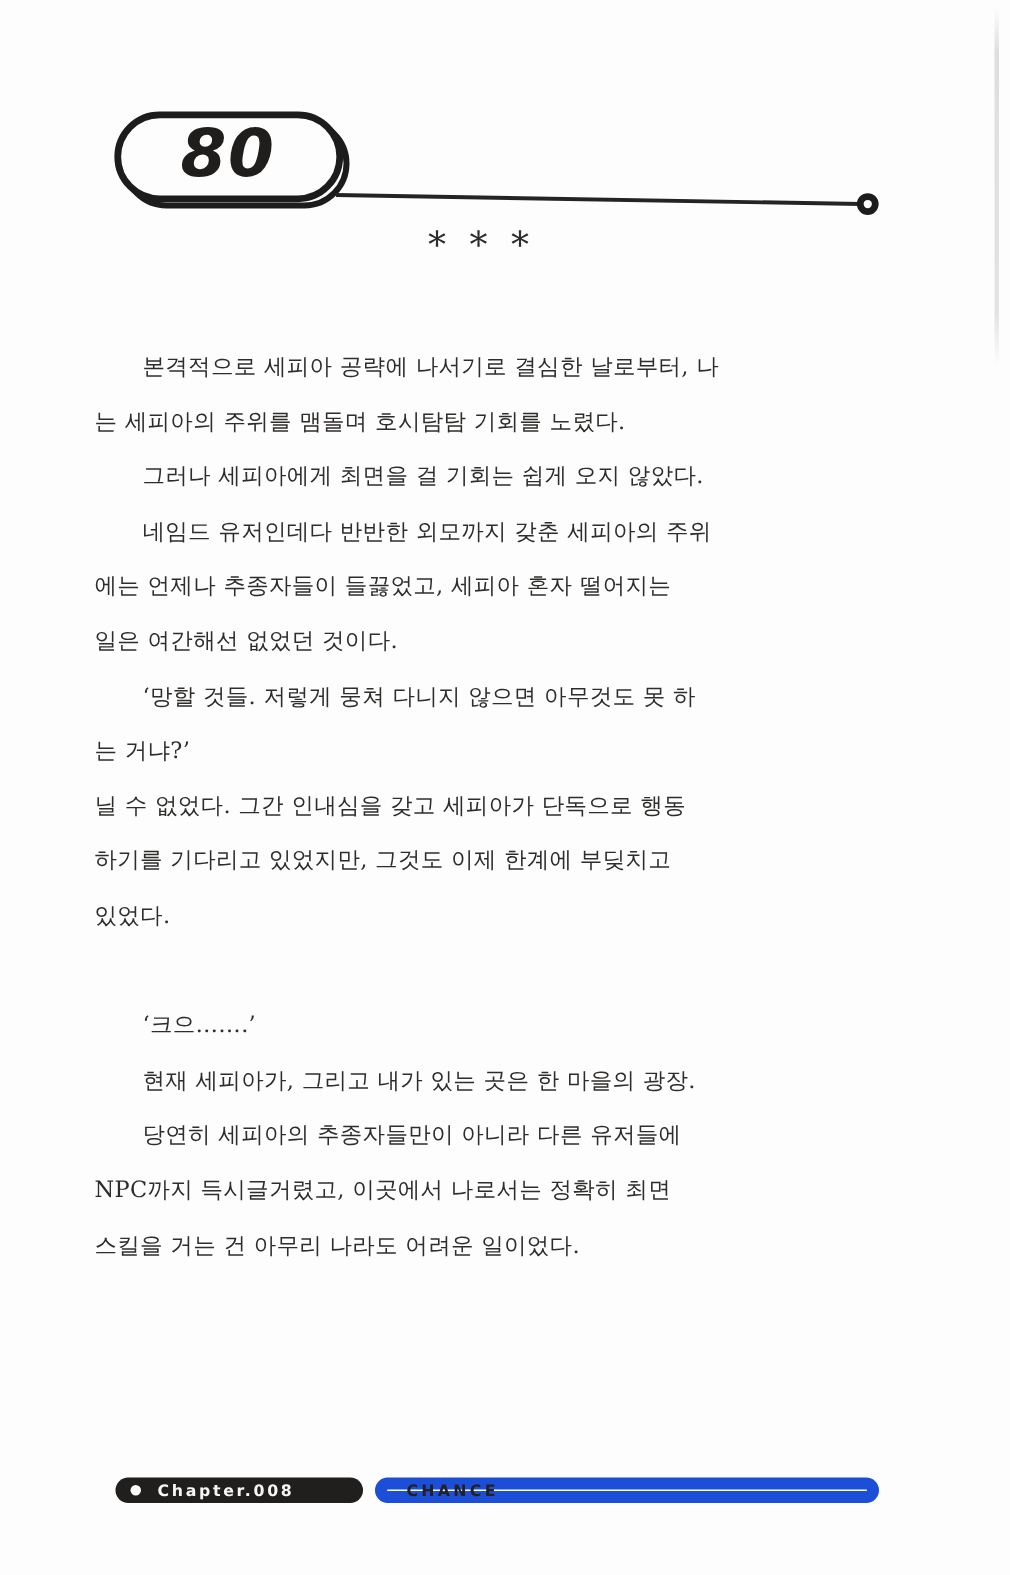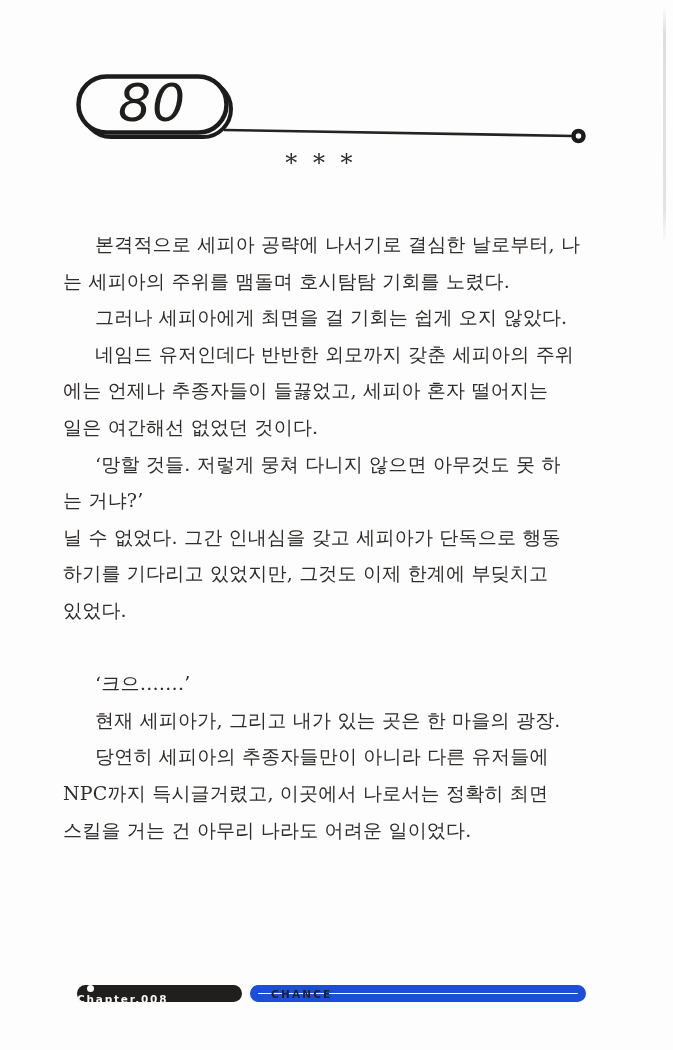--- a/index.html
+++ b/index.html
@@ -24,22 +24,22 @@
     left: 0; top: 0;
     width: 673px; height: 170px;
   }
   .page-number {
     position: absolute;
     left: 78px; top: 76px;
     width: 148px; height: 56px;
     line-height: 54px;
     text-align: center;
     font-family: "DejaVu Sans", "Liberation Sans", sans-serif;
-    font-size: 52px;
-    font-weight: normal;
+    font-size: 44px;
+    font-weight: bold;
     font-style: italic;
     color: #1f1e1c;
     letter-spacing: 1px;
   }
   
   .separator {
     position: absolute;
     left: 0; top: 148px;
     width: 642px;
     height: 30px;
@@ -52,41 +52,41 @@
   
   .body-text {
     position: absolute;
     left: 63px; top: 226px;
     width: 552px;
     color: #2e2d2b;
   }
   .body-text .line {
     height: 36.6px;
     line-height: 36.6px;
-    font-size: 19px;
+    font-size: 15px;
     letter-spacing: 0.2px;
     white-space: nowrap;
   }
   .body-text .line.indent {
     padding-left: 32px;
   }
   
   .footer {
     position: absolute;
     left: 0; top: 985px;
     width: 673px; height: 18px;
   }
   .chapter-pill {
     position: absolute;
     left: 77px; top: 0;
     width: 165px; height: 17px;
     background: #201f1e;
     border-radius: 9px;
     display: flex;
-    flex-direction: column;
+    align-items: center;
   }
   .chapter-pill .dot {
     width: 7px; height: 7px;
     border-radius: 50%;
     background: #fdfdfd;
     margin-left: 10px;
     margin-right: 11px;
     flex: 0 0 auto;
   }
   .chapter-pill .label {

